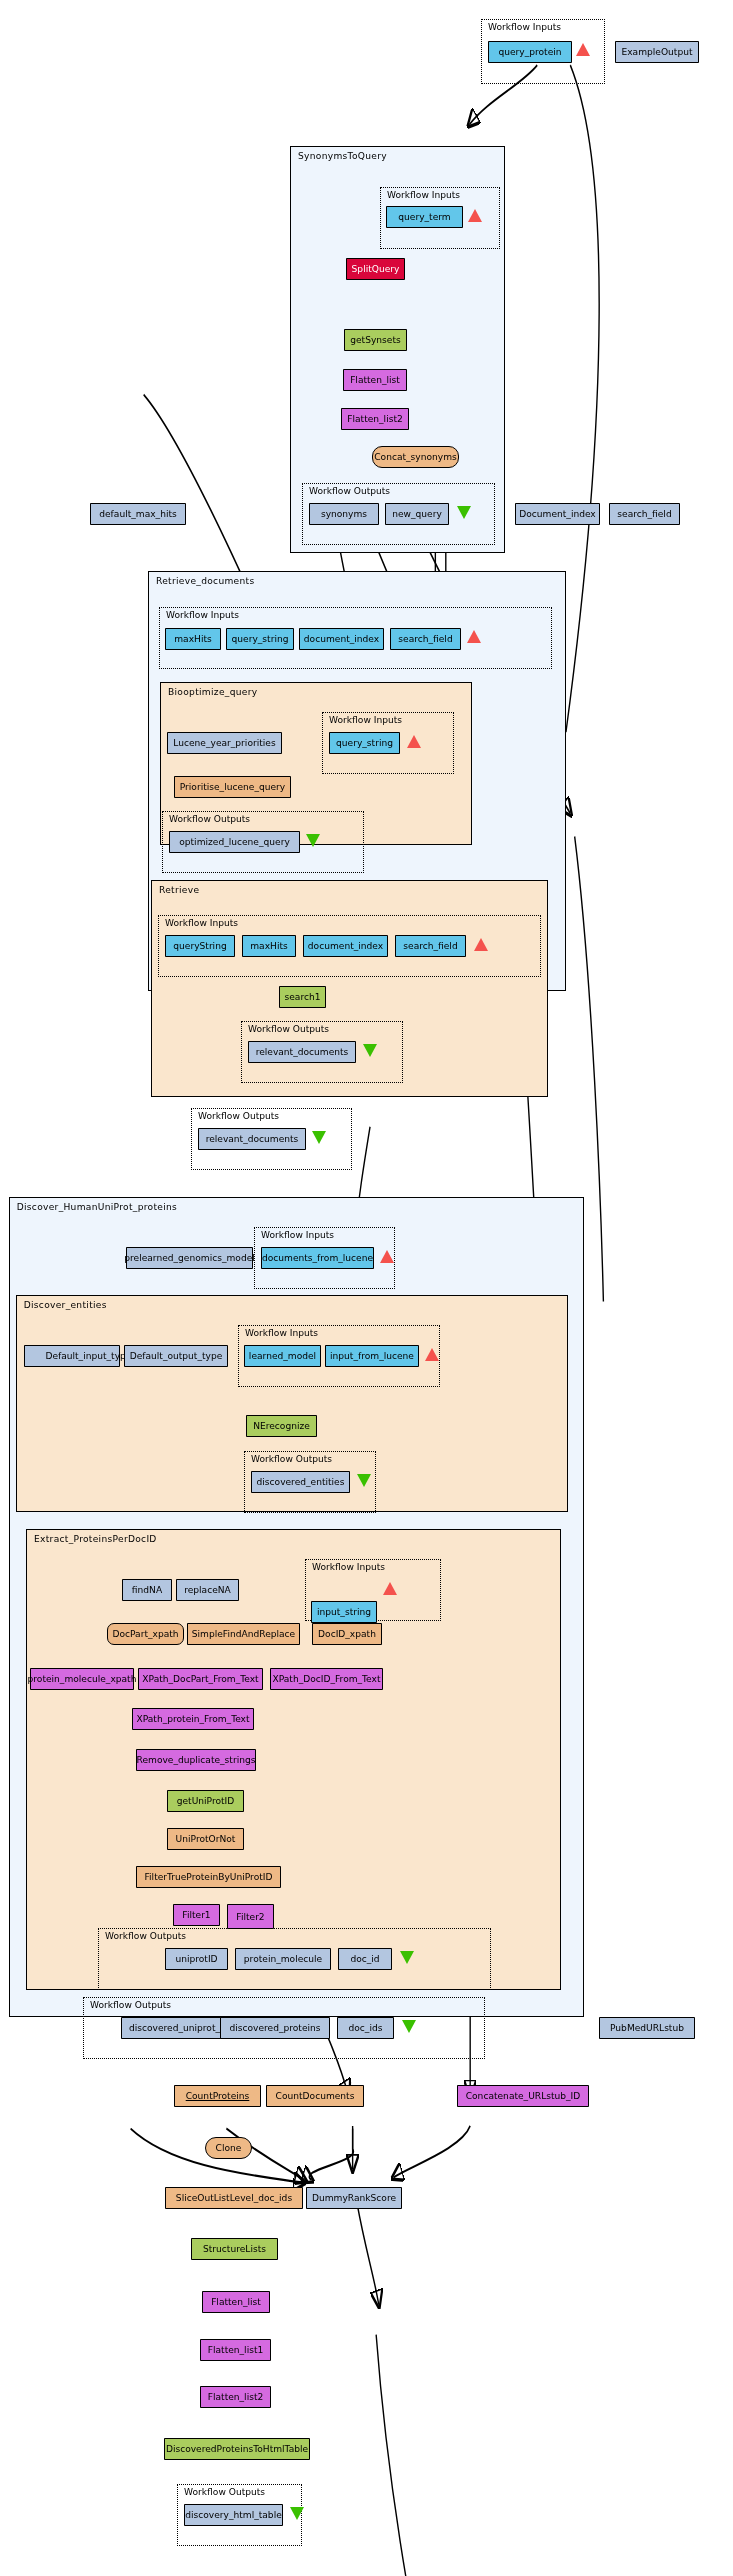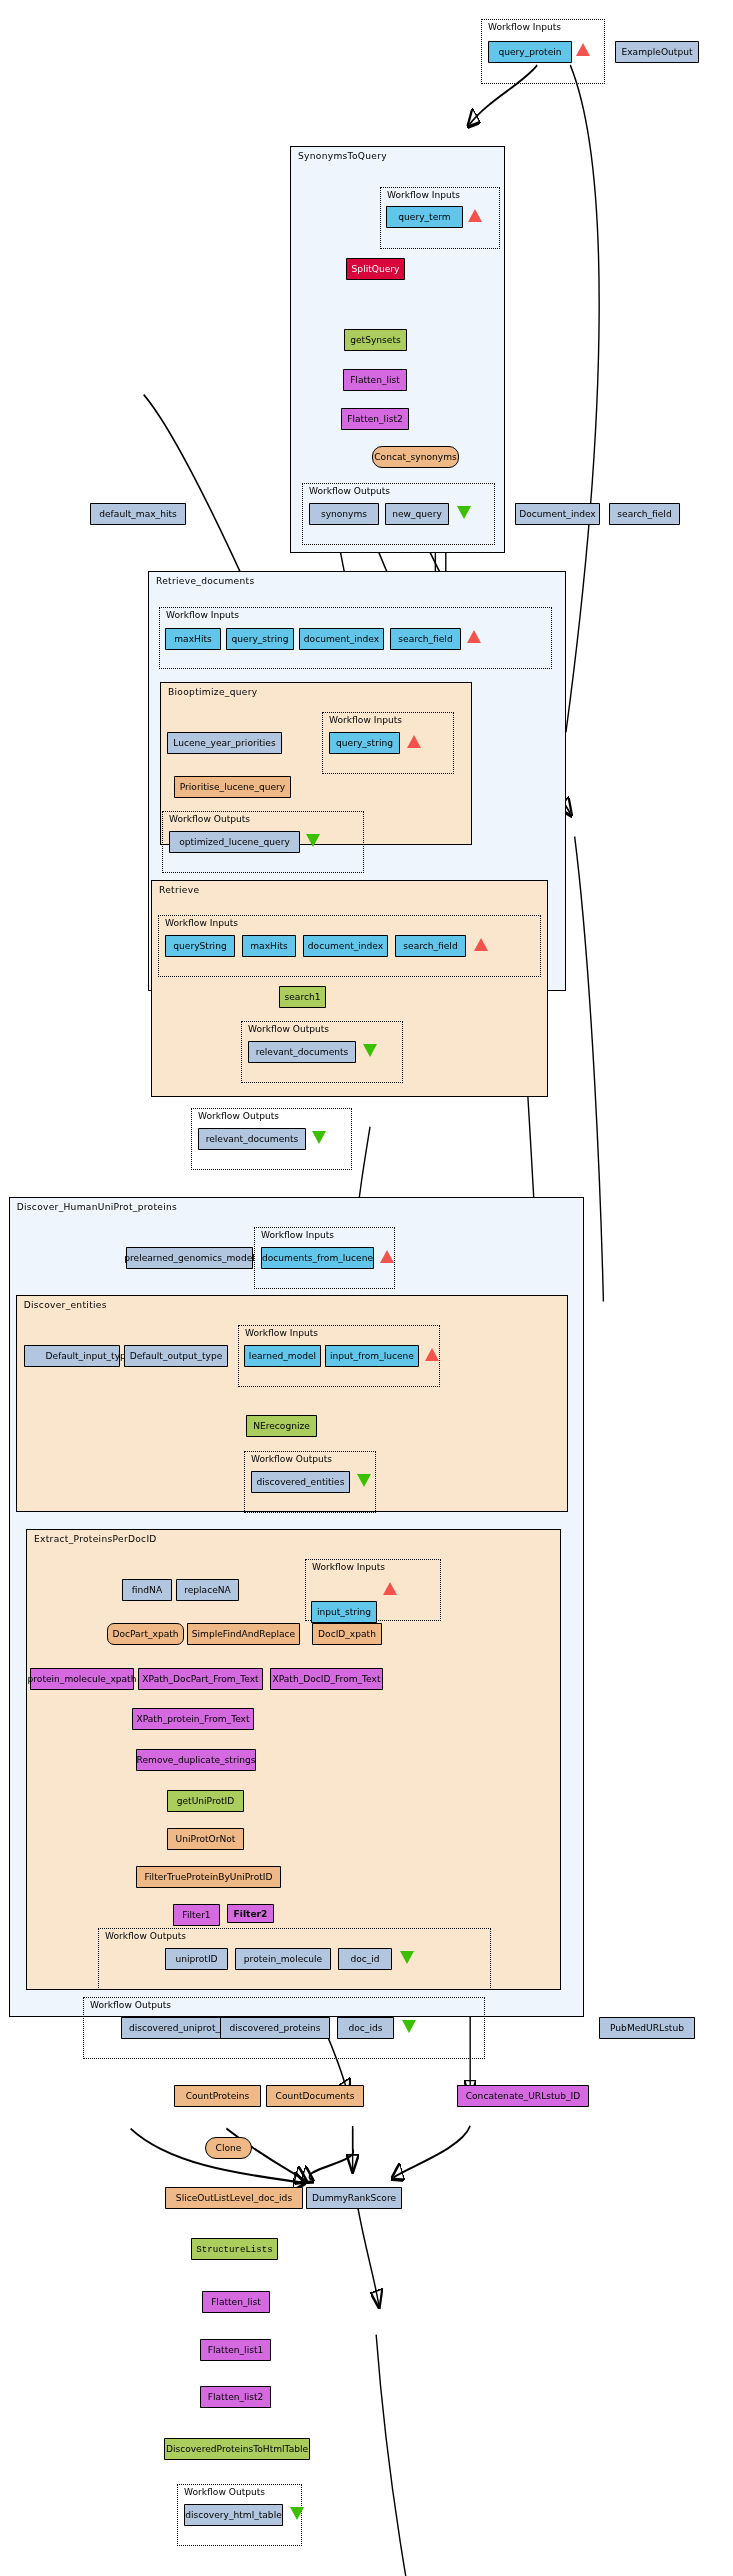--- a/index.html
+++ b/index.html
@@ -312,50 +312,50 @@
   <div class="node n-purple" style="left: 30px; top: 1668px; width: 104px; height: 22px;">protein_molecule_xpath</div>
   <div class="node n-purple" style="left: 138px; top: 1668px; width: 125px; height: 22px;">XPath_DocPart_From_Text</div>
   <div class="node n-purple" style="left: 270px; top: 1668px; width: 113px; height: 22px;">XPath_DocID_From_Text</div>
 
   <div class="node n-purple" style="left: 132px; top: 1708px; width: 122px; height: 22px;">XPath_protein_From_Text</div>
   <div class="node n-purple" style="left: 136px; top: 1749px; width: 120px; height: 22px;">Remove_duplicate_strings</div>
   <div class="node n-green" style="left: 167px; top: 1790px; width: 77px; height: 22px;">getUniProtID</div>
   <div class="node n-tan" style="left: 167px; top: 1828px; width: 77px; height: 22px;">UniProtOrNot</div>
   <div class="node n-tan" style="left: 136px; top: 1866px; width: 145px; height: 22px;">FilterTrueProteinByUniProtID</div>
   <div class="node n-purple" style="left: 173px; top: 1904px; width: 47px; height: 22px;">Filter1</div>
-  <div class="node n-purple" style="left: 227px; top: 1904px; width: 47px; height: 19px; font-weight: bold;">Filter2</div>
+  <div class="node n-purple" style="left: 227px; top: 1904px; width: 47px; height: 25px;">Filter2</div>
 
   <div class="dgroup" style="left: 98px; top: 1928px; width: 393px; height: 62px;">
     <span class="dg-title">Workflow Outputs</span>
   </div>
   <div class="node n-port" style="left: 165px; top: 1948px; width: 63px; height: 22px;">uniprotID</div>
   <div class="node n-port" style="left: 235px; top: 1948px; width: 96px; height: 22px;">protein_molecule</div>
   <div class="node n-port" style="left: 338px; top: 1948px; width: 54px; height: 22px;">doc_id</div>
   <div class="tri tri-down" style="left: 400px; top: 1951px;"></div>
 
   <div class="dgroup" style="left: 83px; top: 1997px; width: 402px; height: 62px;">
     <span class="dg-title">Workflow Outputs</span>
   </div>
   <div class="node n-port" style="left: 90px; top: 2017px; width: 120px; height: 22px; margin-left: 31px;">discovered_uniprot_ids</div>
   <div class="node n-port" style="left: 220px; top: 2017px; width: 110px; height: 22px;">discovered_proteins</div>
   <div class="node n-port" style="left: 337px; top: 2017px; width: 57px; height: 22px;">doc_ids</div>
   <div class="tri tri-down" style="left: 402px; top: 2020px;"></div>
 
   <div class="node n-port" style="left: 599px; top: 2017px; width: 96px; height: 22px;">PubMedURLstub</div>
 
-  <div class="node n-tan" style="left: 174px; top: 2085px; width: 87px; height: 22px;">CountProteins</div>
+  <div class="node n-tan" style="left: 174px; top: 2085px; width: 87px; height: 22px; text-decoration: underline;">CountProteins</div>
   <div class="node n-tan" style="left: 266px; top: 2085px; width: 98px; height: 22px;">CountDocuments</div>
   <div class="node n-purple" style="left: 457px; top: 2085px; width: 132px; height: 22px; text-align: right;">Concatenate_URLstub_ID</div>
 
   <div class="node n-tan" style="left: 205px; top: 2137px; width: 47px; height: 22px; border-radius: 11px;">Clone</div>
 
   <div class="node n-tan" style="left: 165px; top: 2187px; width: 138px; height: 22px;">SliceOutListLevel_doc_ids</div>
   <div class="node n-port" style="left: 306px; top: 2187px; width: 96px; height: 22px;">DummyRankScore</div>
 
-  <div class="node n-green" style="left: 191px; top: 2238px; width: 87px; height: 22px; font-family: Liberation Mono, monospace;">StructureLists</div>
+  <div class="node n-green" style="left: 191px; top: 2238px; width: 87px; height: 22px;">StructureLists</div>
 
   <div class="node n-purple" style="left: 202px; top: 2291px; width: 68px; height: 22px;">Flatten_list</div>
   <div class="node n-purple" style="left: 200px; top: 2339px; width: 71px; height: 22px;">Flatten_list1</div>
   <div class="node n-purple" style="left: 200px; top: 2386px; width: 71px; height: 22px;">Flatten_list2</div>
 
   <div class="node n-green" style="left: 164px; top: 2438px; width: 146px; height: 22px;">DiscoveredProteinsToHtmlTable</div>
 
   <div class="dgroup" style="left: 177px; top: 2484px; width: 125px; height: 62px;">
     <span class="dg-title">Workflow Outputs</span>
   </div>

